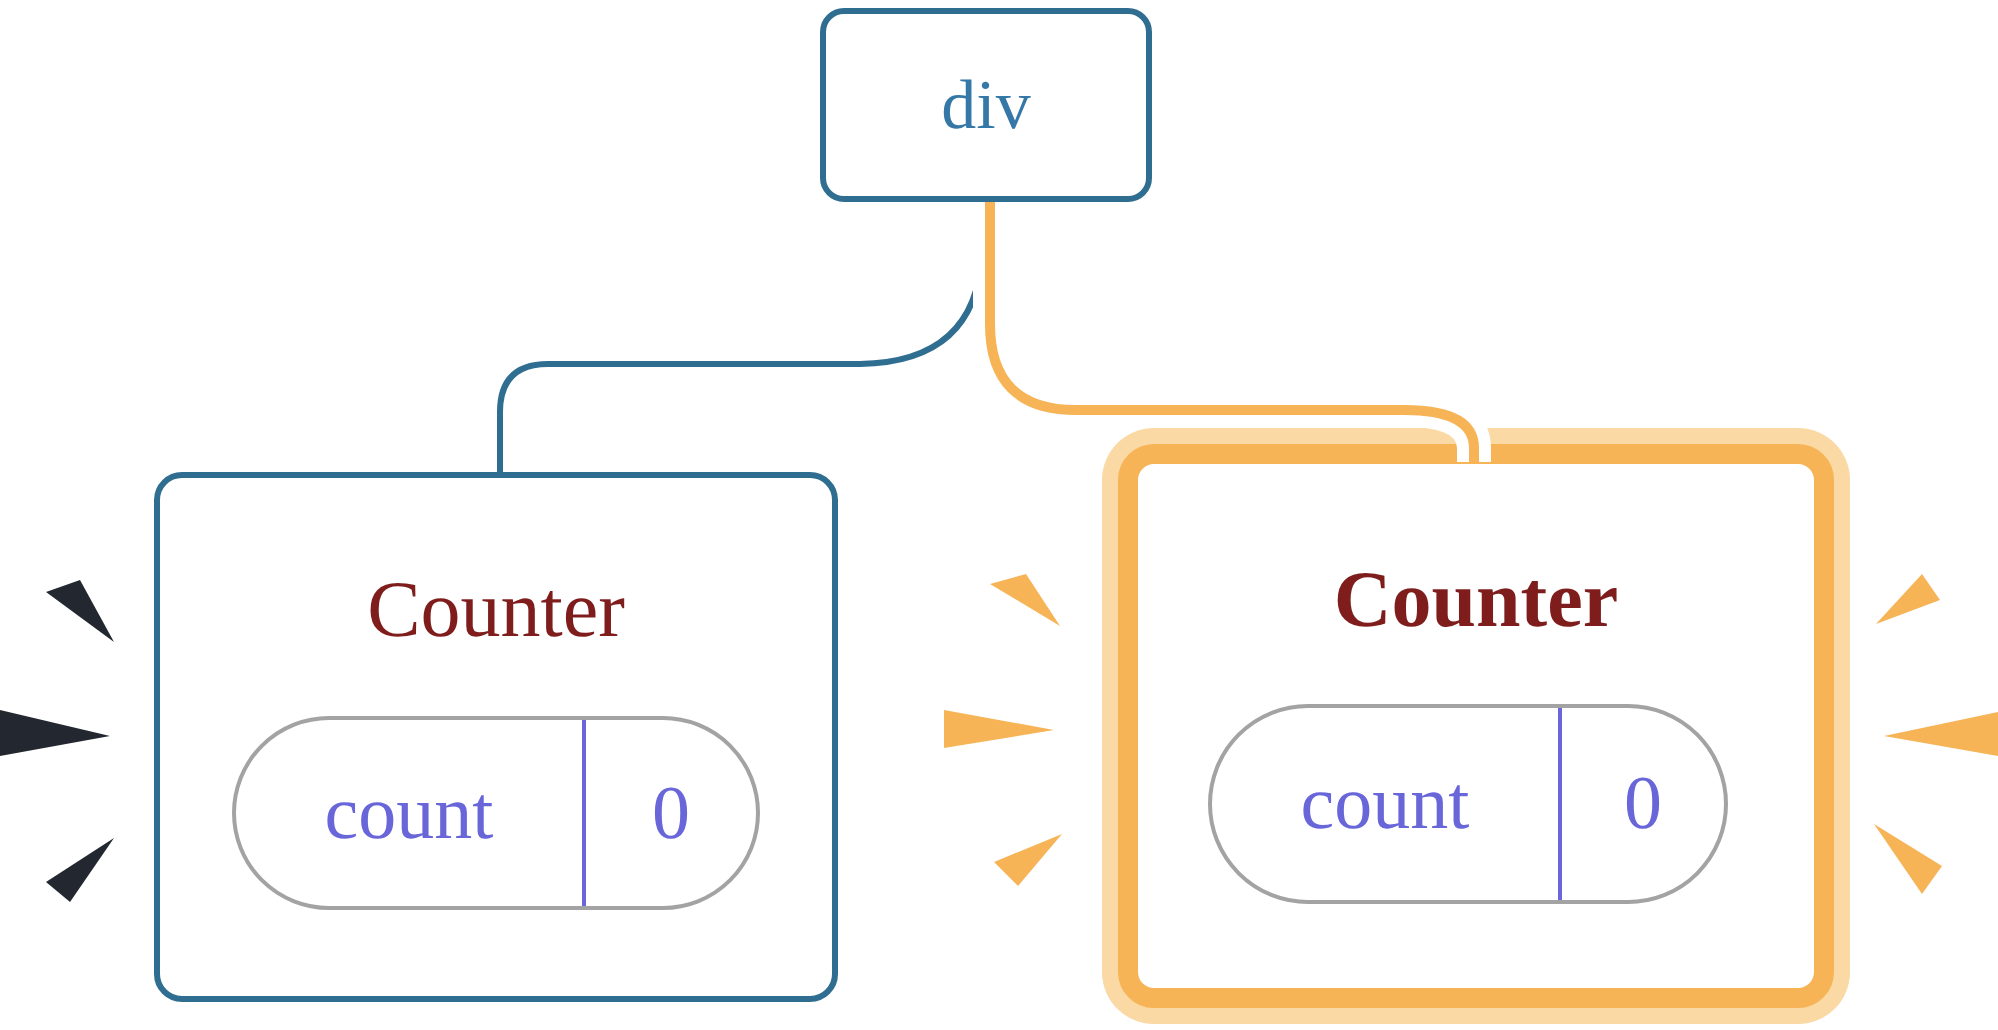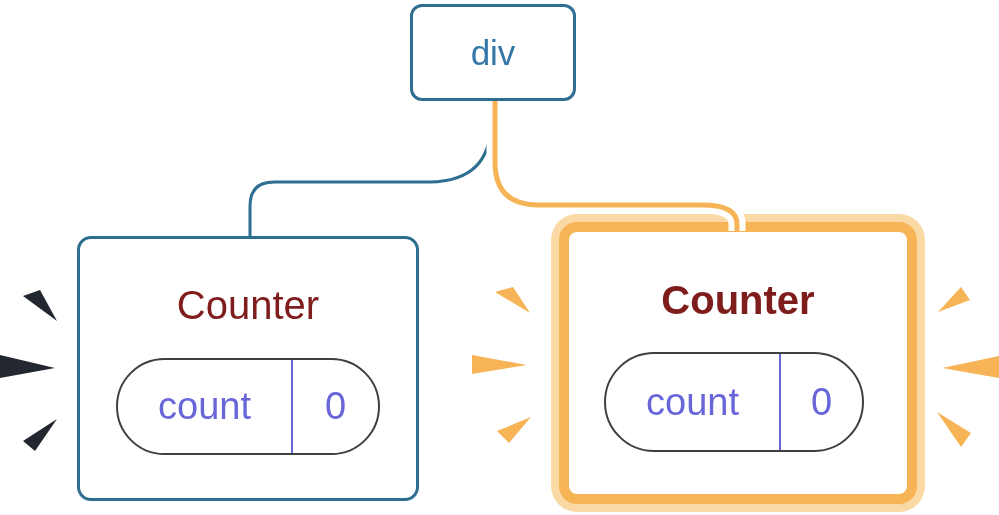--- a/index.html
+++ b/index.html
@@ -1,18 +1,18 @@
 <!DOCTYPE html>
 <html><head>
 <meta charset="utf-8">
 <style>
   html,body{margin:0;padding:0;background:#ffffff;}
   #stage{
     position:relative;width:999px;height:515px;background:#ffffff;overflow:hidden;
-    font-family:Liberation Sans, sans-serif;
+    font-family:Liberation Serif, serif;
   }
   svg{position:absolute;left:0;top:0;}
   .layer-under{z-index:1;}
   .layer-over{z-index:3;}
 
   
   .root-node{
     position:absolute;left:410px;top:4px;width:166px;height:97px;
     background:#ffffff;border:3px solid #2F6E91;border-radius:12px;
     box-sizing:border-box;display:flex;align-items:center;justify-content:center;
@@ -40,21 +40,21 @@
 
   .comp-title{
     position:absolute;left:0;width:100%;text-align:center;
     color:#7f1d1d;font-size:40px;line-height:48px;
   }
   .card-left .comp-title{top:42px;font-weight:400;}
   .card-right-inner .comp-title{top:44px;font-weight:700;}
 
   .state-pill{
     position:absolute;box-sizing:border-box;
-    border:2px solid #404040;border-radius:60px;
+    border:2px solid #a3a3a3;border-radius:60px;
     display:flex;align-items:stretch;overflow:hidden;background:#ffffff;
   }
   .card-left .state-pill{left:36px;top:119px;width:264px;height:97px;}
   .card-right-inner .state-pill{left:35px;top:120px;width:260px;height:100px;}
 
   .state-pill .cell{
     display:flex;align-items:center;justify-content:center;
     color:#6866D9;font-size:38px;
   }
   .cell.key{width:173px;}

